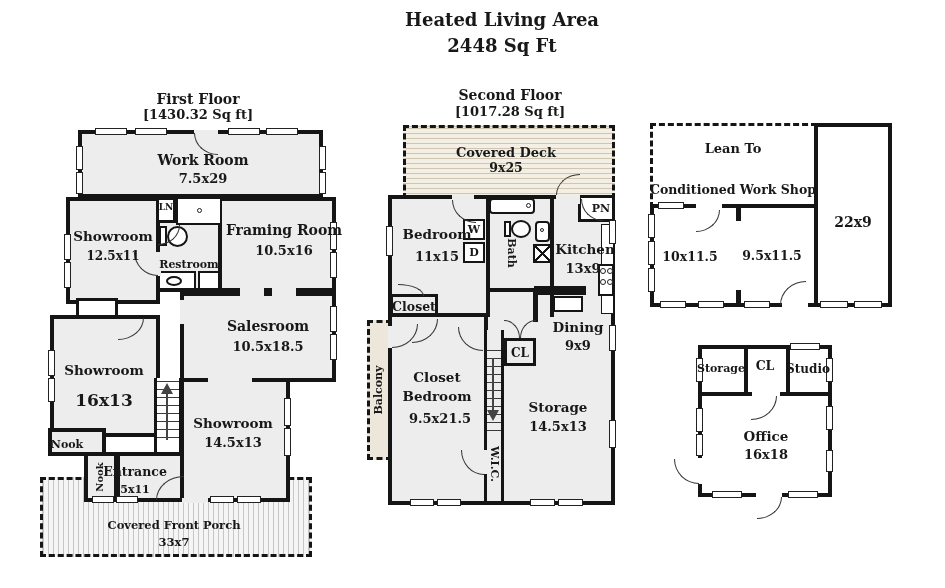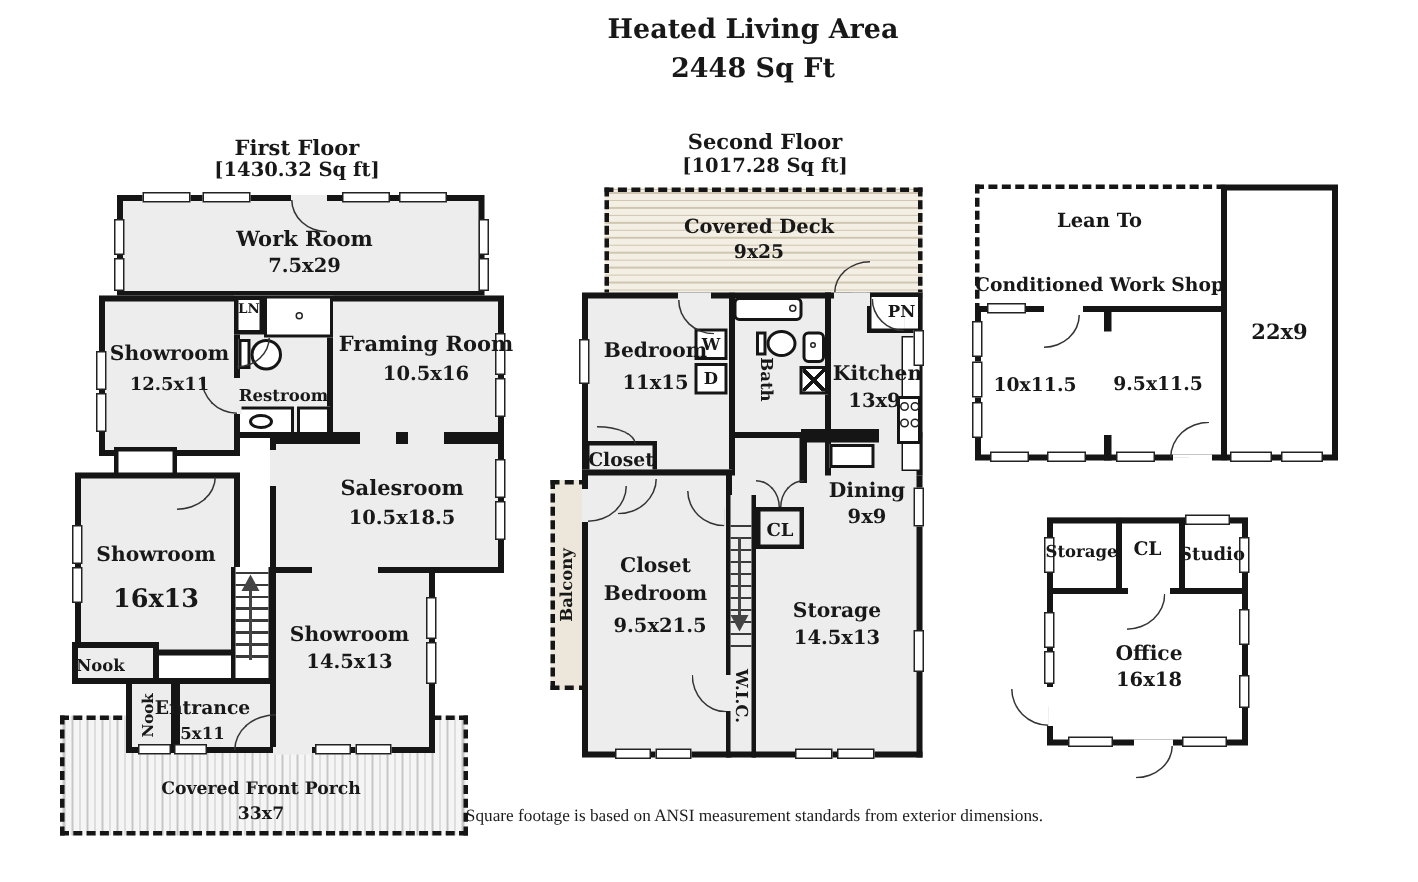--- a/index.html
+++ b/index.html
@@ -269,15 +269,14 @@
   <div class="win" style="left:790px;top:343px;width:30px;height:7px"></div>
   <div class="win" style="left:712px;top:491px;width:30px;height:7px"></div>
   <div class="win" style="left:788px;top:491px;width:30px;height:7px"></div>
 
   <div class="lb" style="left:721px;top:368px;font-size:11px">Storage</div>
   <div class="lb" style="left:765px;top:366px;font-size:12.5px">CL</div>
   <div class="lb" style="left:808px;top:369px;font-size:12px">Studio</div>
   <div class="lb" style="left:766px;top:437px;font-size:13.5px">Office</div>
   <div class="lb" style="left:766px;top:454px;font-size:13px">16x18</div>
 
-  <div class="note" style="left:503px;top:544px">Square footage is based on ANSI measurement standards from exterior dimensions.</div>
 
 </div>
 
 </body></html>

